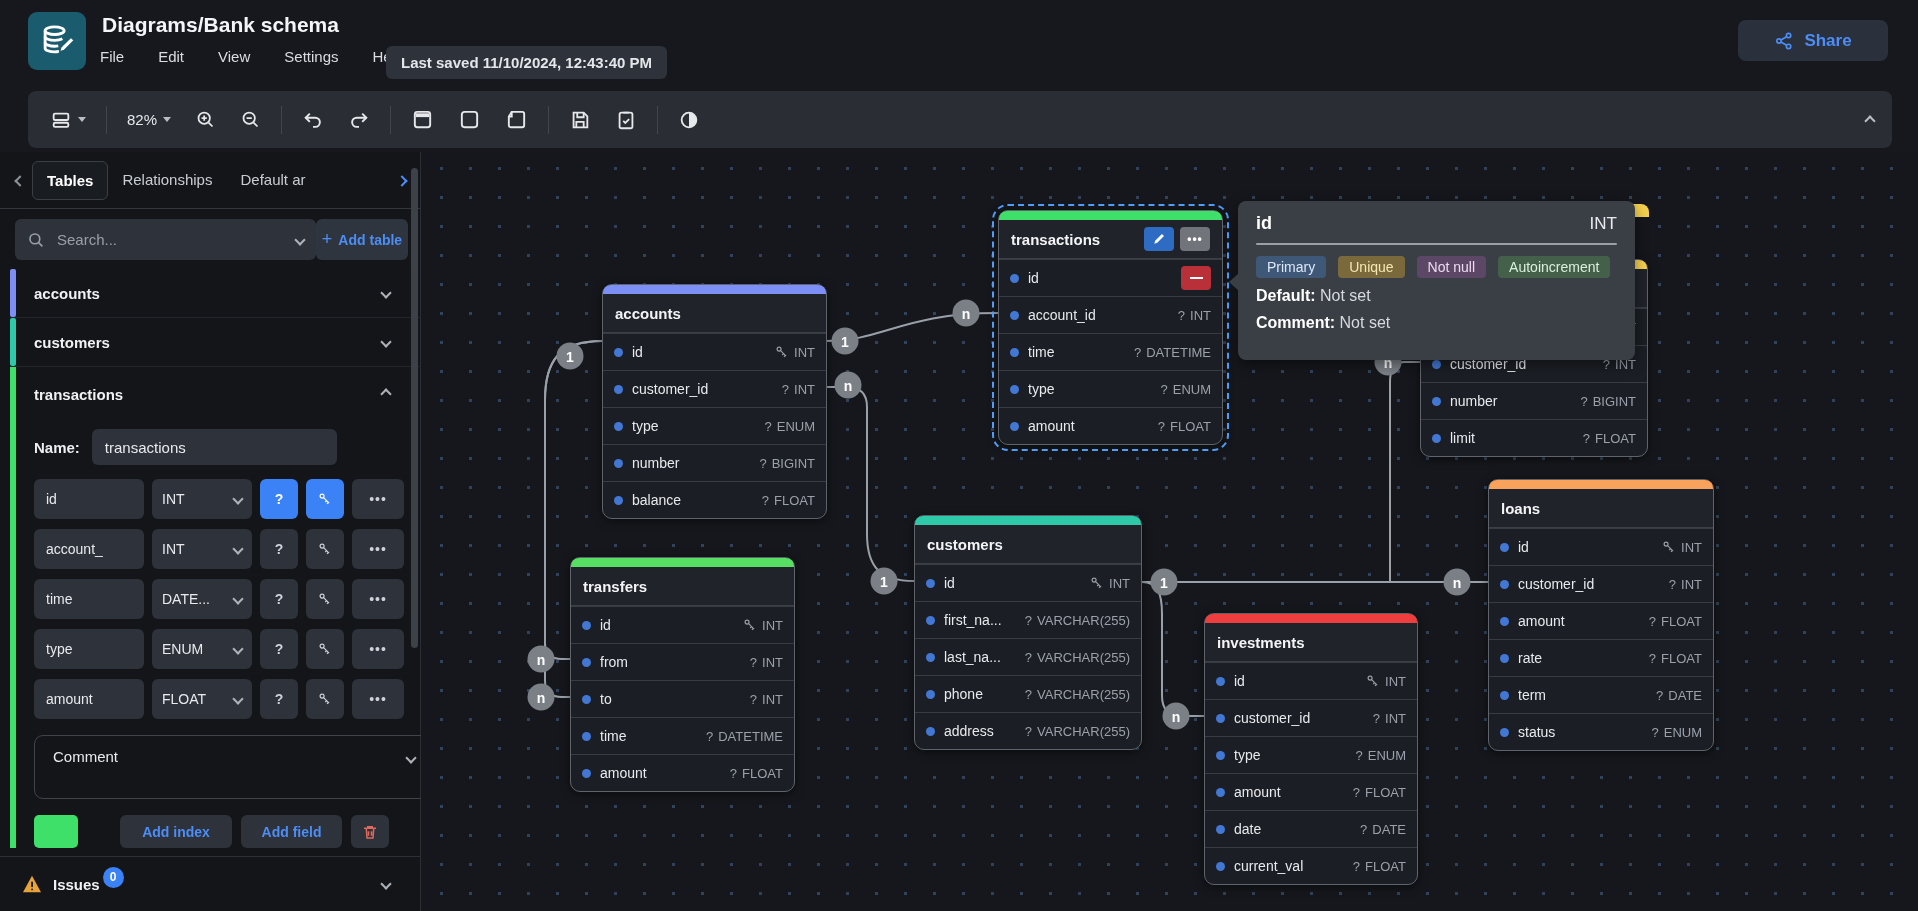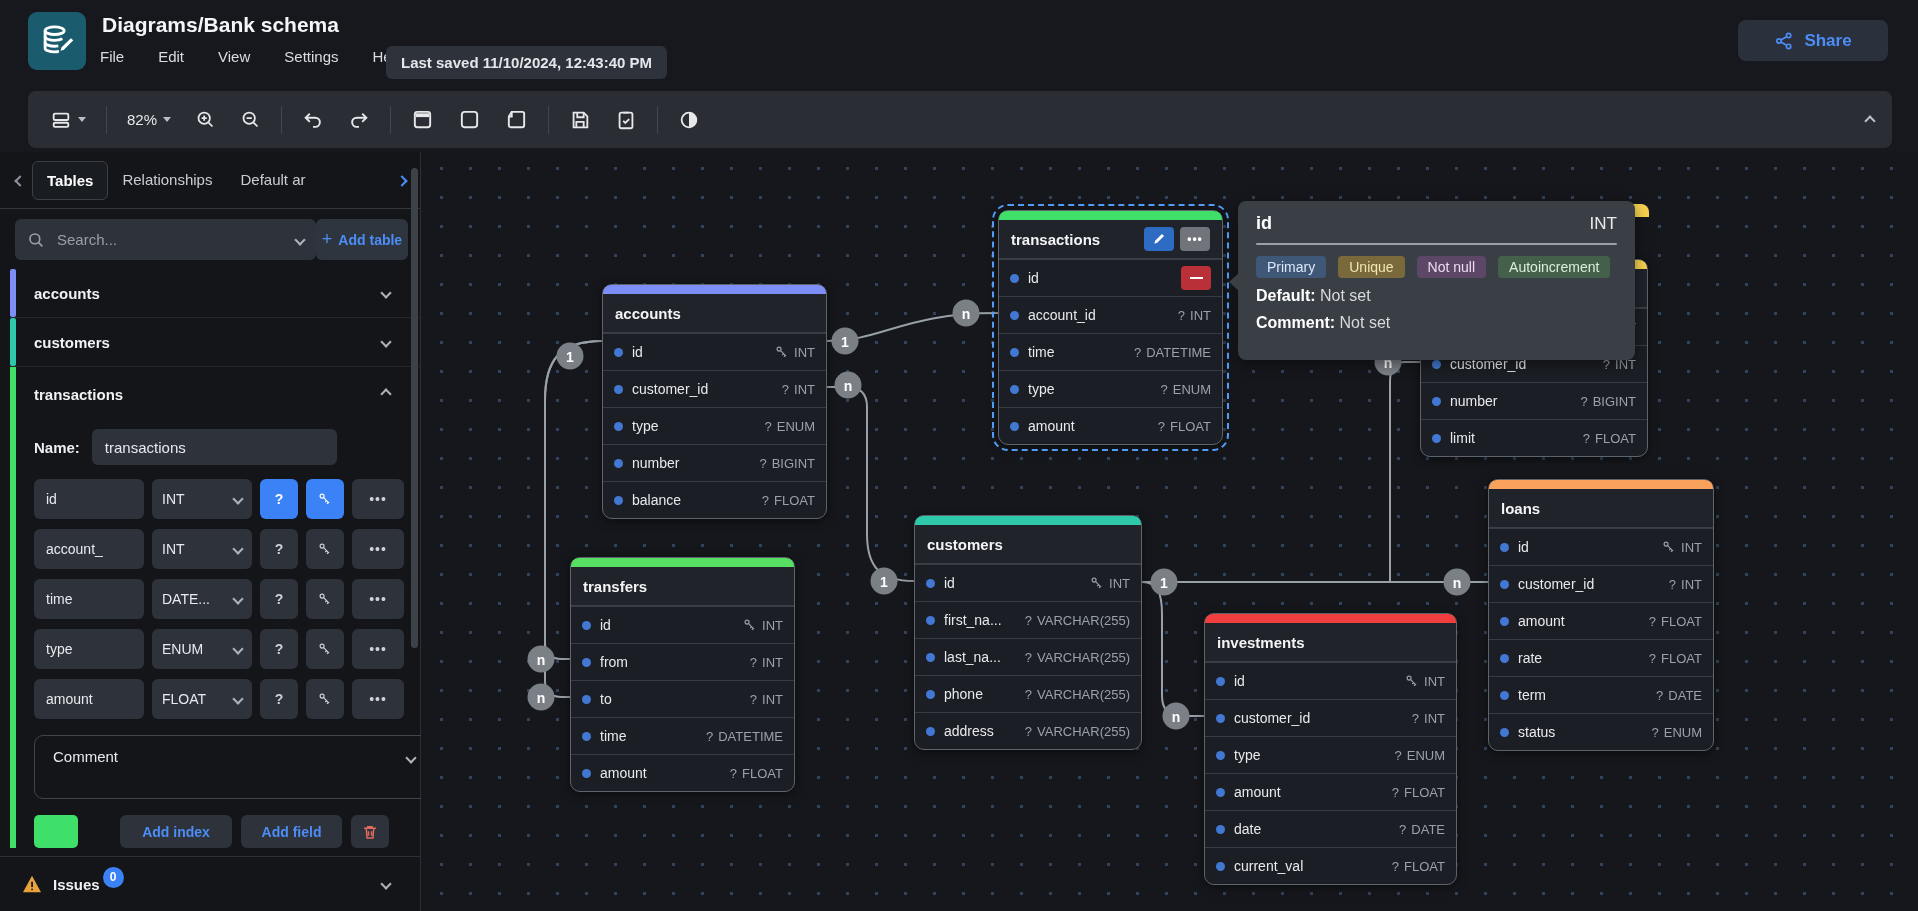--- a/index.html
+++ b/index.html
@@ -639,21 +639,21 @@
           </div>
           <div class="tbl-row">
             <span class="dot"></span>
             <span>limit</span>
             <span class="f-typecol">
               <span>?</span>
               <span>FLOAT</span>
             </span>
           </div>
         </div>
-        <div class="db-table" style="left: 783px; top: 461px; width: 253px; z-index: 10;">
+        <div class="db-table" style="left: 783px; top: 461px; width: 214px; z-index: 10;">
           <div class="strip" style="background:#f03e3e"></div>
           <div class="tbl-title">
             <span>investments</span>
           </div>
           <div class="tbl-row">
             <span class="dot"></span>
             <span>id</span>
             <span class="f-typecol">
               <svg width="14" height="14" viewBox="0 0 24 24" style="display:inline-block;vertical-align:-2px">
                 <circle cx="7" cy="7" r="3.4" fill="none" stroke="currentColor" stroke-width="2"></circle>

